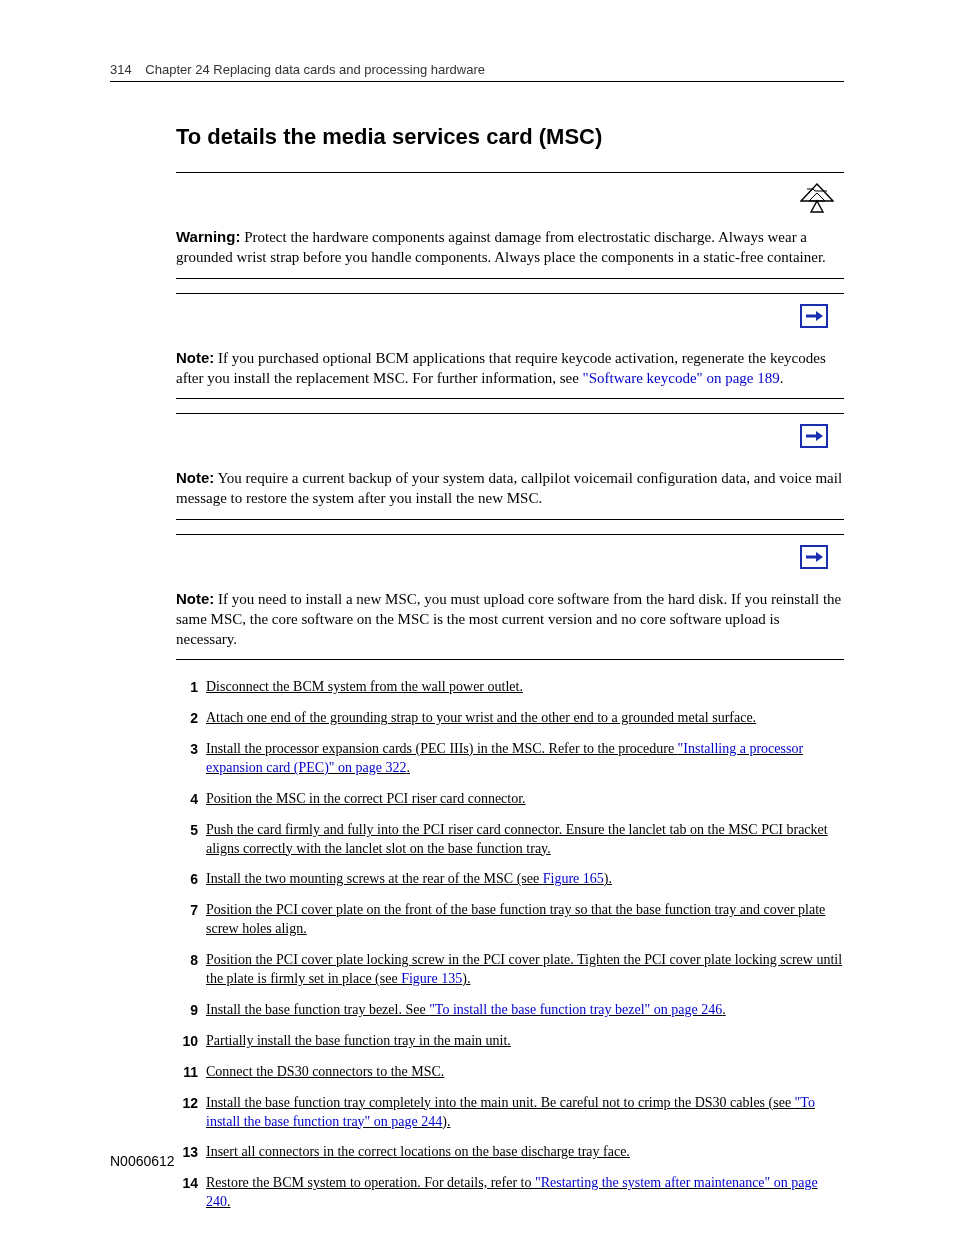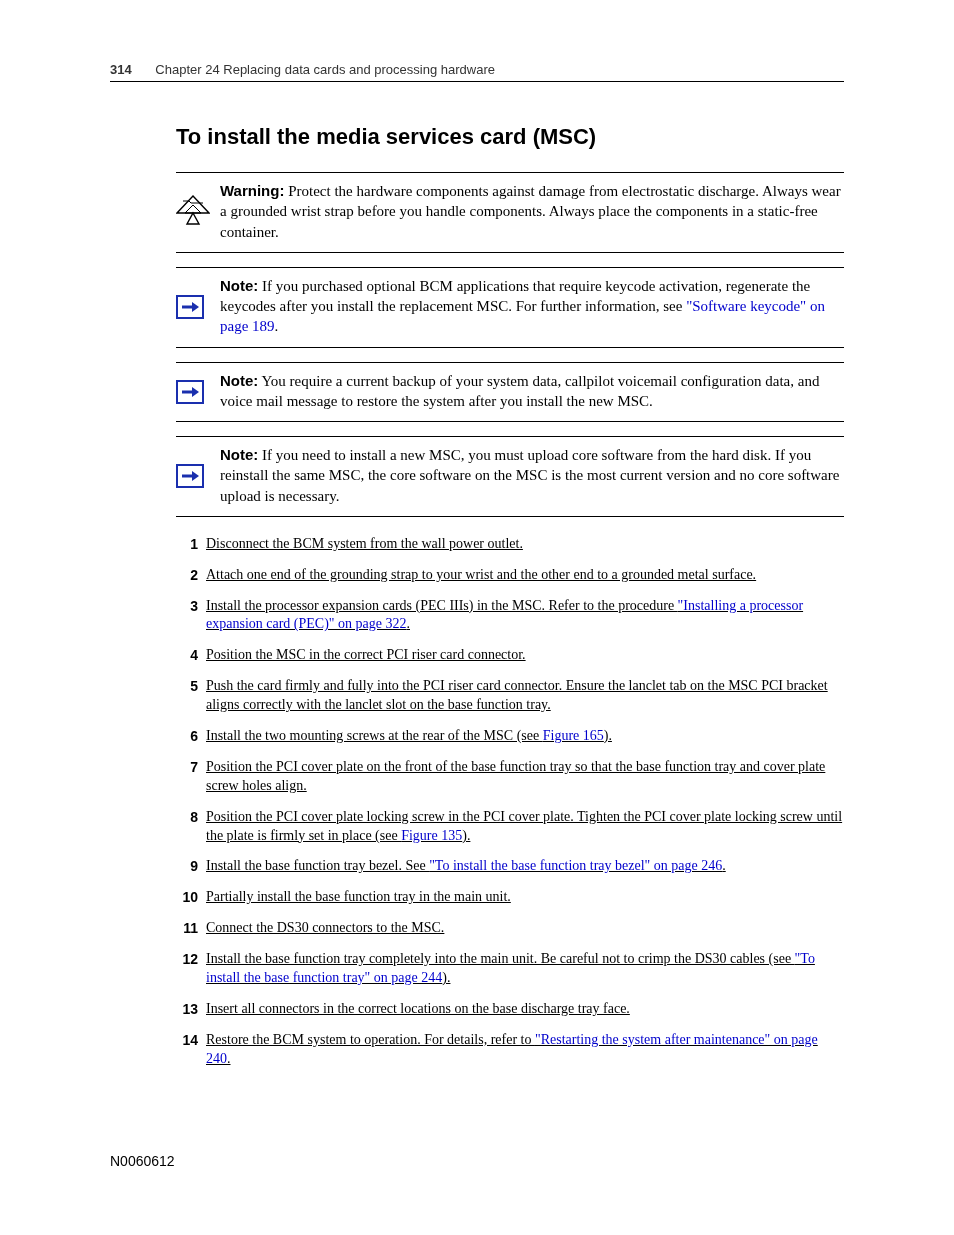--- a/index.html
+++ b/index.html
@@ -16,41 +16,42 @@
     padding: 62px 110px 50px 110px;
     position: relative;
   }
   .running-head {
     font-family: Arial, Helvetica, sans-serif;
     font-size: 13px;
     color: #333;
     margin-bottom: 4px;
   }
   .running-head .pn {
-    font-weight: bold;
-    margin-right: 20px;
+    font-weight: normal;
+    margin-right: 10px;
   }
   .rule-top {
     border-top: 1px solid #000;
     margin-top: 2px;
   }
   h1.section-title {
     font-family: Arial, Helvetica, sans-serif;
     font-weight: bold;
     font-size: 22px;
     margin: 42px 0 22px 66px;
   }
   .callout {
     margin-left: 66px;
     border-top: 1px solid #000;
     border-bottom: 1px solid #000;
     padding: 8px 0 10px 0;
     display: flex;
-    align-items: center;
+    align-items: flex-end;
     margin-bottom: 14px;
+    flex-direction: column;
   }
   .callout .icon-cell {
     width: 44px;
     flex: 0 0 44px;
     padding-top: 2px;
   }
   .callout .text-cell {
     flex: 1;
     font-size: 15px;
     line-height: 1.35;
@@ -112,21 +113,21 @@
 <body>
 
 <div class="page">
 
   <div class="running-head">
     <span class="pn">314</span>
     <span>Chapter 24   Replacing data cards and processing hardware</span>
   </div>
   <div class="rule-top"></div>
 
-  <h1 class="section-title">To install the media services card (MSC)</h1>
+  <h1 class="section-title">To details the media services card (MSC)</h1>
 
   <div id="callouts">
       <div class="callout">
         <div class="icon-cell"><span><svg width="34" height="30" viewBox="0 0 34 30">
               <polygon points="17,1 33,18 1,18" fill="none" stroke="#000" stroke-width="1.4"></polygon>
               <polygon points="17,10 25,18 9,18" fill="none" stroke="#000" stroke-width="1"></polygon>
               <path d="M7 6 L13 6 L15 8 L27 8" fill="none" stroke="#000" stroke-width="1"></path>
               <polygon points="17,18 23,29 11,29" fill="none" stroke="#000" stroke-width="1.4"></polygon>
             </svg></span></div>
         <div class="text-cell"><span class="lead">Warning:</span><span> Protect the hardware components against damage from electrostatic discharge. Always wear a grounded wrist strap before you handle components. Always place the components in a static-free container.</span></div>

